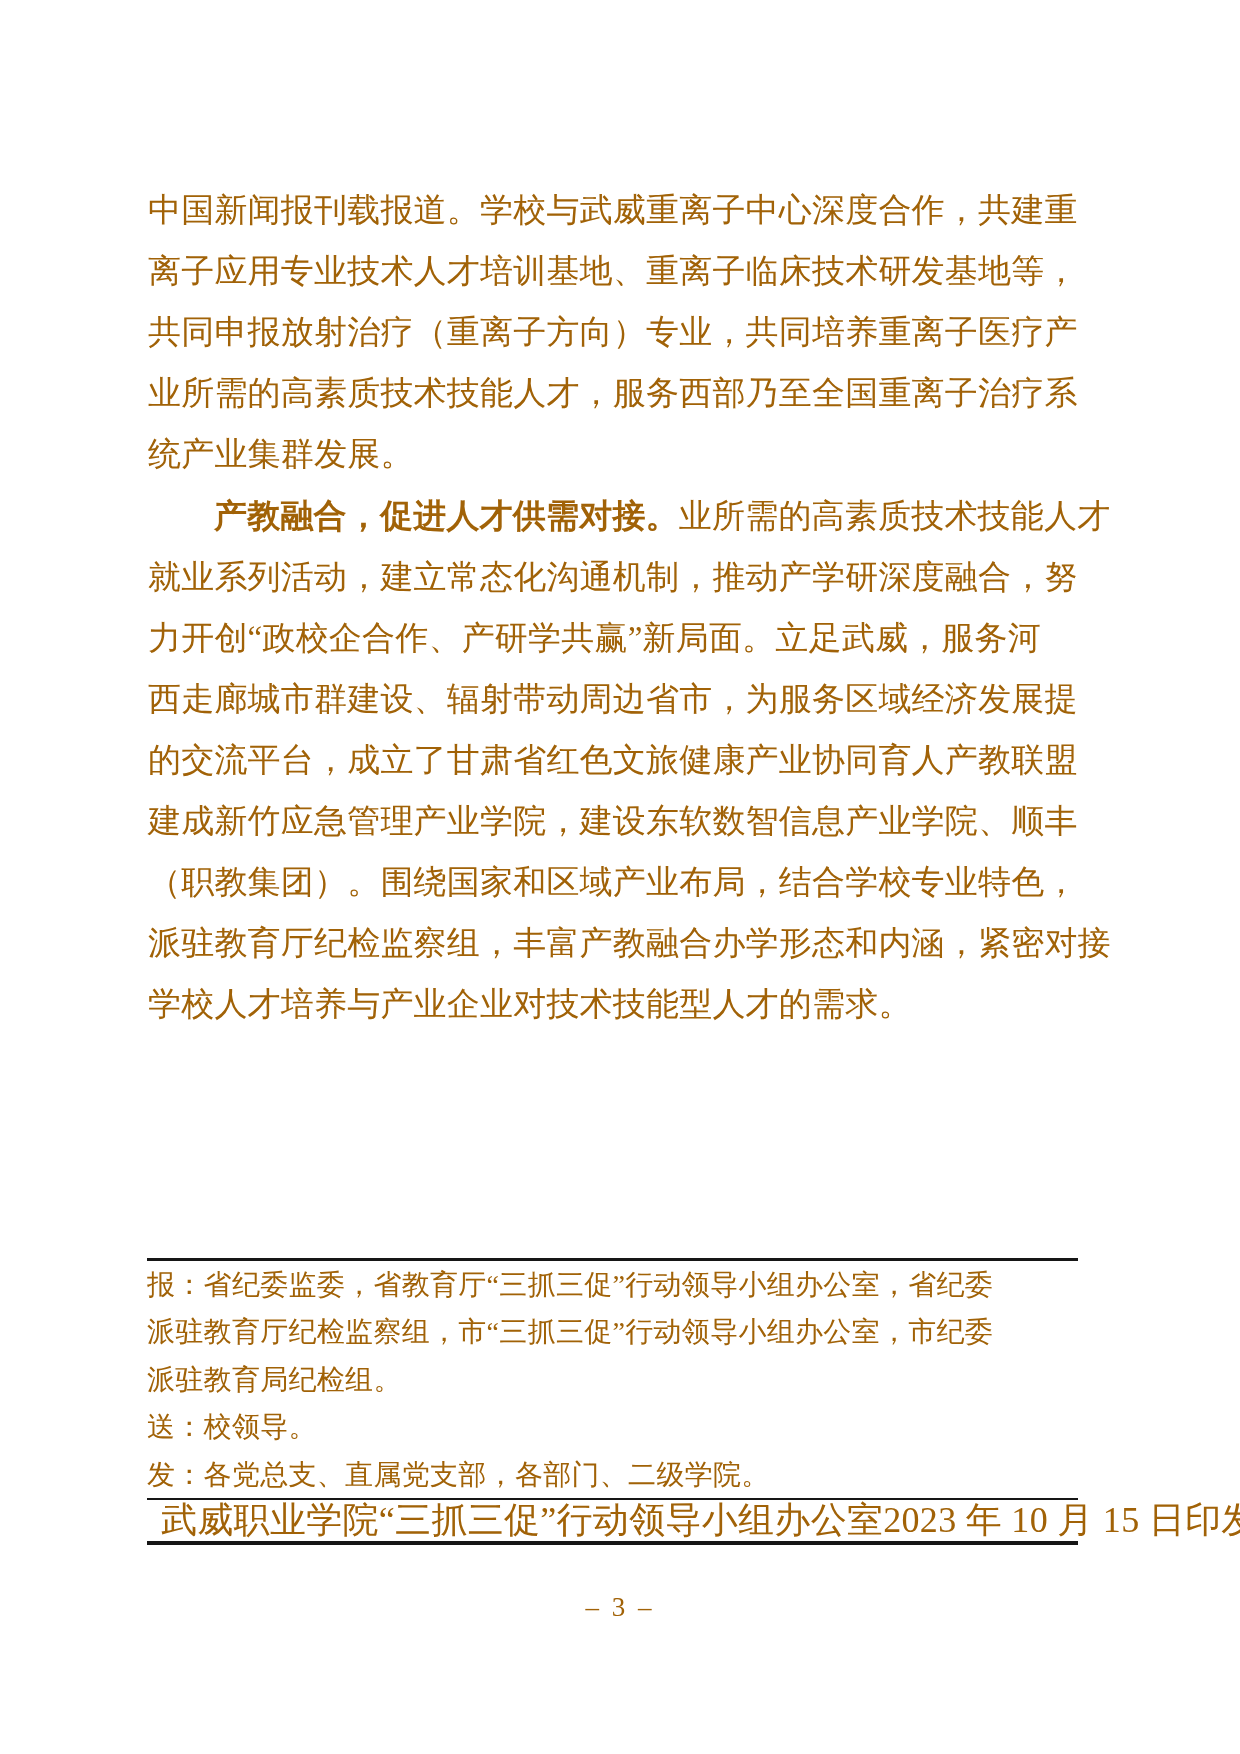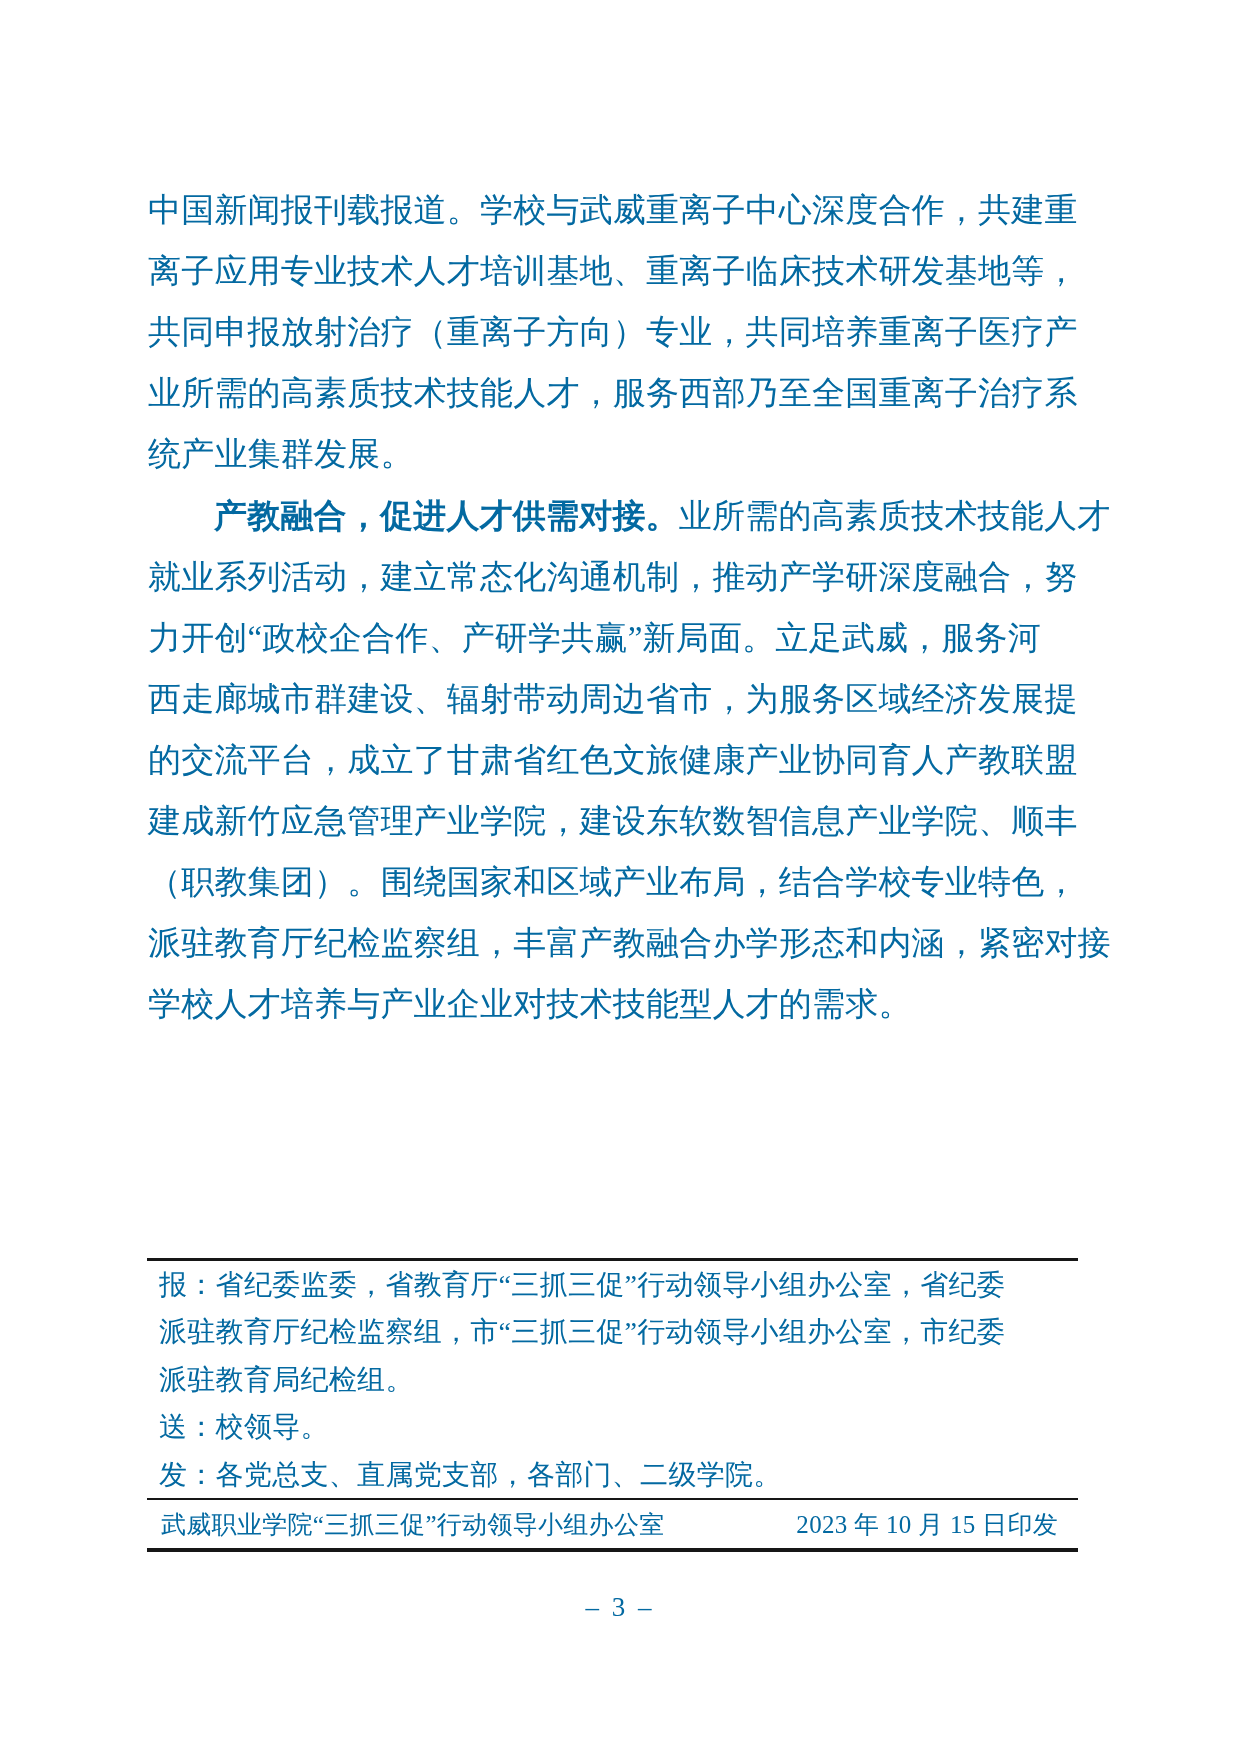--- a/index.html
+++ b/index.html
@@ -3,21 +3,21 @@
 <meta charset="utf-8">
 <style>
   html, body { margin: 0; padding: 0; background: #ffffff; }
   .page {
     position: relative;
     width: 1240px;
     height: 1754px;
     background: #ffffff;
     overflow: hidden;
     font-family: "Liberation Serif", "DejaVu Serif", serif;
-    color: #0369a1;
+    color: #a16207;
   }
   .doc-body {
     position: absolute;
     left: 148px;
     top: 180px;
     width: 932px;
     font-size: 33px;
     line-height: 61px;
     letter-spacing: 0.2px;
   }
@@ -35,27 +35,27 @@
   }
   .rule { width: 100%; }
   .rule-a { border-top: 3px solid #161616; }
   .rule-b { border-top: 2px solid #161616; }
   .rule-c { border-top: 4px solid #161616; }
   .notify {
     font-size: 28px;
     line-height: 47.4px;
     letter-spacing: 0.3px;
   }
-  .cline { white-space: nowrap; margin-left: 12px; }
+  .cline { white-space: nowrap; }
   .issuer-row {
     display: flex;
     justify-content: space-between;
     align-items: center;
-    height: 48px;
-    font-size: 25px;
+    height: 41px;
+    font-size: 36px;
     letter-spacing: 0.3px;
     padding: 0 20px 0 14px;
     box-sizing: border-box;
     white-space: nowrap;
   }
   .page-number {
     position: absolute;
     top: 1592px;
     left: 0;
     width: 100%;

